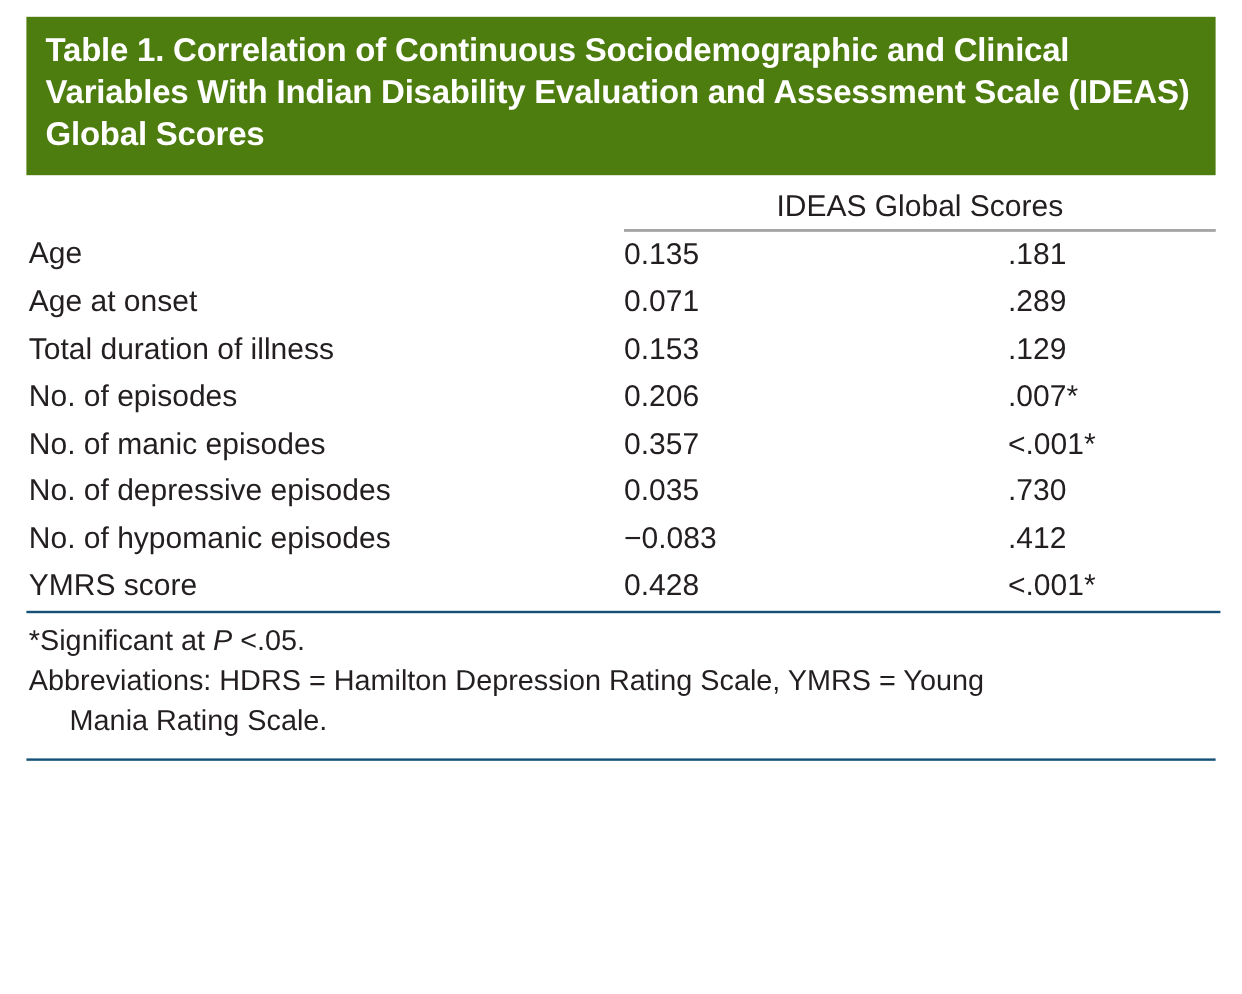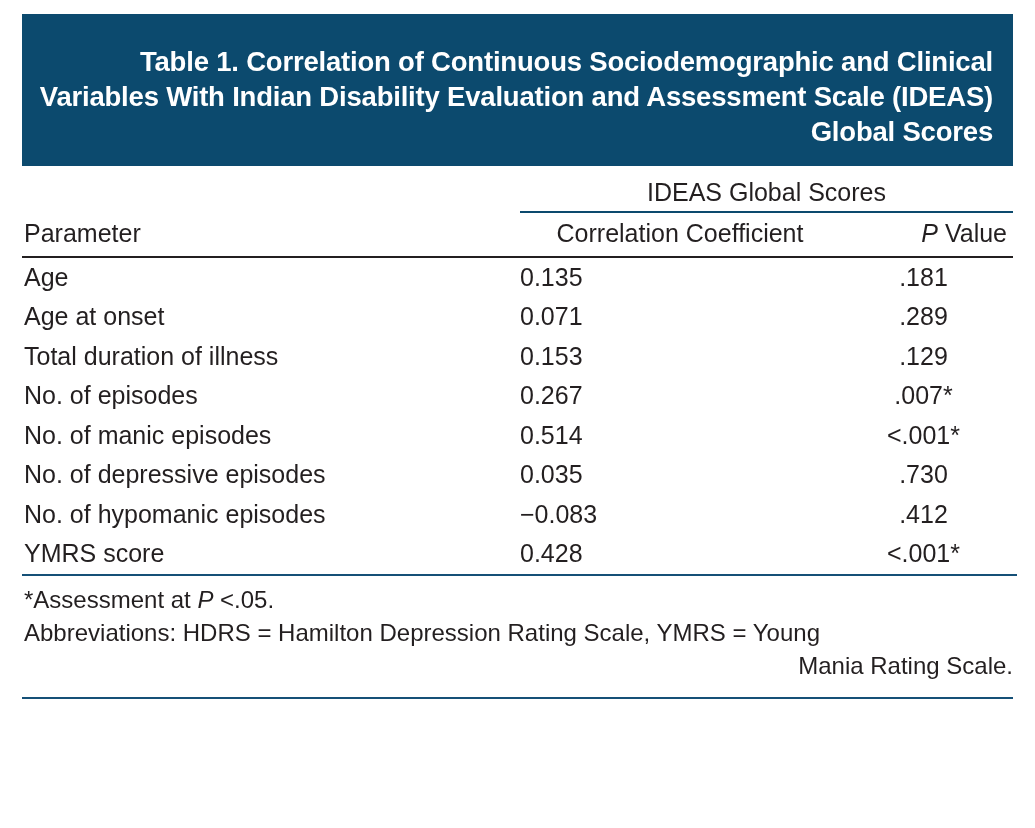--- a/index.html
+++ b/index.html
@@ -13,27 +13,26 @@
     font-family: "Liberation Sans", sans-serif;
     color: #231f20;
     overflow: hidden;
   }
   .table-wrap {
     width: 1035px;
     box-sizing: border-box;
     padding: 0 18px 0 22px;
   }
   .title-bar {
-    background: #0c4a6e;
+    background: #4d7c0f;
     color: #ffffff;
     box-sizing: border-box;
     width: 991px;
     margin: 14px 0 0 0;
-    padding: 30px 20px 16px 16px;
-    text-align: right;
+    padding: 10px 20px 16px 16px;
   }
   .title-bar .title-text {
     font-size: 27.5px;
     font-weight: bold;
     line-height: 1.28;
     letter-spacing: -0.2px;
   }
   table.data {
     width: 991px;
     border-collapse: collapse;
@@ -41,21 +40,21 @@
     table-layout: fixed;
   }
   table.data col.c1 { width: 498px; }
   table.data col.c2 { width: 320px; }
   table.data col.c3 { width: 173px; }
 
   .spanhead {
     text-align: center;
     font-size: 25px;
     padding: 6px 0 4px 0;
-    border-bottom: 2px solid #0c4a6e;
+    border-bottom: 2px solid #a3a3a3;
     font-weight: normal;
   }
   .spanhead-blank {
     border-bottom: none;
   }
   th.colhead {
     font-size: 25px;
     font-weight: normal;
     padding: 6px 0 8px 0;
     vertical-align: bottom;
@@ -66,40 +65,39 @@
   th.colhead.right { text-align: right; padding-right: 6px; }
   th.colhead .ital { font-style: italic; }
 
   td.cell {
     font-size: 25px;
     padding: 5px 0 5px 0;
     line-height: 1.18;
   }
   td.cell.left { text-align: left; padding-left: 2px; margin-top: 23px; }
   td.cell.center { text-align: left; }
-  td.cell.right { text-align: center; padding-right: 6px; }
+  td.cell.right { text-align: left; padding-right: 6px; }
 
   tr.lastrow td.cell { padding-bottom: 9px; }
   .rule-bottom {
     border-top: 2px solid #155077;
   }
   .footnotes {
     width: 991px;
     box-sizing: border-box;
     padding: 8px 0 0 2px;
     font-size: 24px;
     line-height: 1.3;
   }
   .footnotes .fn {
     padding-bottom: 2px;
   }
   .footnotes .fn.indent2 {
     text-indent: -0px;
     padding-left: 34px;
-    text-align: right;
   }
   .footnotes .ital { font-style: italic; }
   .bottom-rule {
     width: 991px;
     height: 0;
     border-top: 2px solid #155077;
     margin-top: 14px;
   }
 </style>
 </head>
@@ -115,50 +113,45 @@
     <colgroup>
       <col class="c1">
         <col class="c2">
         <col class="c3">
     </colgroup>
     <thead>
       <tr>
         <th class="spanhead spanhead-blank"></th>
         <th class="spanhead" colspan="2">IDEAS Global Scores</th>
       </tr>
-      <tr>
-        <th class="colhead left">Parameter</th>
-        <th class="colhead center">Correlation Coefficient</th>
-        <th class="colhead right"><span class="ital">P</span> <span>Value</span></th>
-      </tr>
     </thead>
     <tbody>
       <tr>
         <td class="cell left">Age</td>
         <td class="cell center">0.135</td>
         <td class="cell right">.181</td>
       </tr>
       <tr>
         <td class="cell left">Age at onset</td>
         <td class="cell center">0.071</td>
         <td class="cell right">.289</td>
       </tr>
       <tr>
         <td class="cell left">Total duration of illness</td>
         <td class="cell center">0.153</td>
         <td class="cell right">.129</td>
       </tr>
       <tr>
         <td class="cell left">No. of episodes</td>
-        <td class="cell center">0.267</td>
+        <td class="cell center">0.206</td>
         <td class="cell right">.007*</td>
       </tr>
       <tr>
         <td class="cell left">No. of manic episodes</td>
-        <td class="cell center">0.514</td>
+        <td class="cell center">0.357</td>
         <td class="cell right">&lt;.001*</td>
       </tr>
       <tr>
         <td class="cell left">No. of depressive episodes</td>
         <td class="cell center">0.035</td>
         <td class="cell right">.730</td>
       </tr>
       <tr>
         <td class="cell left">No. of hypomanic episodes</td>
         <td class="cell center">−0.083</td>
@@ -168,20 +161,20 @@
         <td class="cell left">YMRS score</td>
         <td class="cell center">0.428</td>
         <td class="cell right">&lt;.001*</td>
       </tr>
     </tbody>
   </table>
 
   <div class="rule-bottom"></div>
 
   <div class="footnotes">
-    <div class="fn"><span>*Assessment at </span><span class="ital">P</span><span> &lt;.05.</span></div>
+    <div class="fn"><span>*Significant at </span><span class="ital">P</span><span> &lt;.05.</span></div>
     <div class="fn">Abbreviations: HDRS = Hamilton Depression Rating Scale, YMRS = Young</div>
     <div class="fn indent2">Mania Rating Scale.</div>
   </div>
 
   <div class="bottom-rule"></div>
 
 </div>
 
 </body></html>

